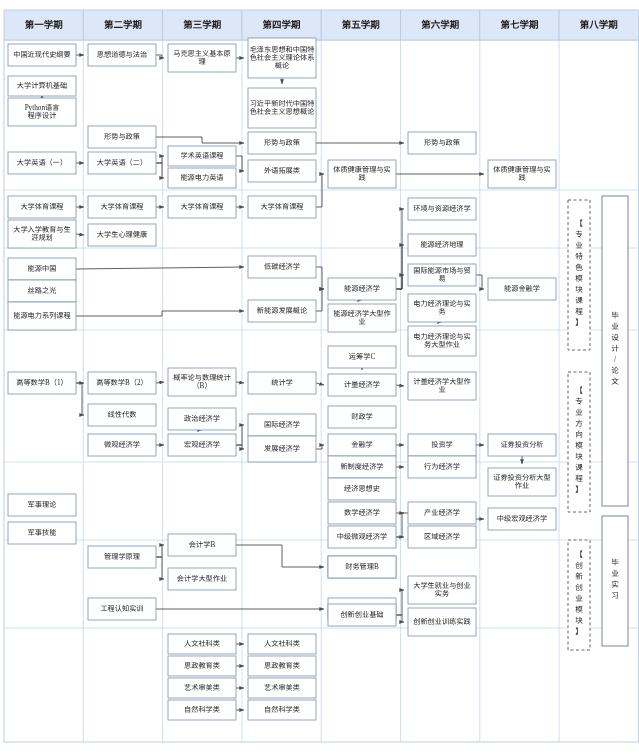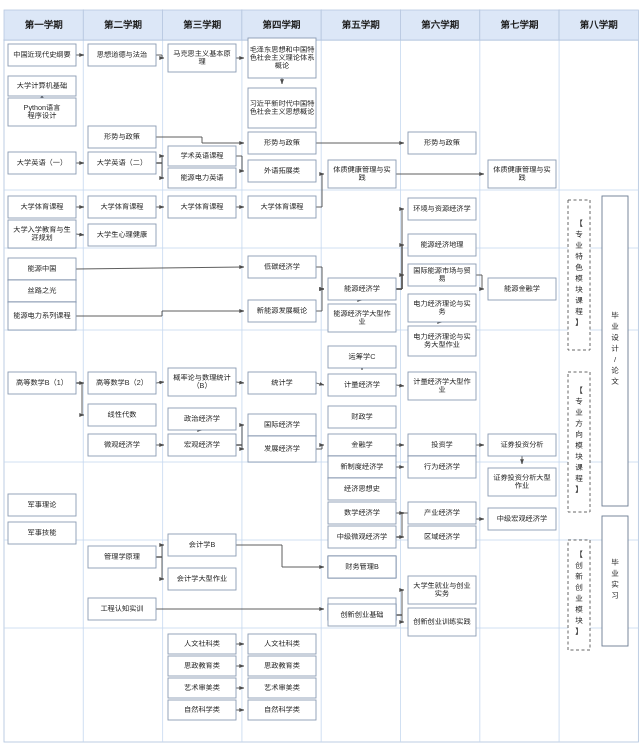--- a/index.html
+++ b/index.html
@@ -1,18 +1,18 @@
 <!DOCTYPE html>
 <html lang="zh-CN"><head>
 <meta charset="utf-8">
 <title>培养方案课程流程图</title>
 <style>
   html,body{margin:0;padding:0;background:#ffffff;}
   body{font-family:"Liberation Sans","DejaVu Sans",sans-serif;}
-  #chart{position:relative;width:639px;height:755px;background:#fff;overflow:hidden;}
+  #chart{position:relative;width:639px;height:755px;background:#fff;overflow:hidden;font-family:Liberation Serif, serif;}
   svg{display:block;}
   .hdr-cell{font-size:9.5px;fill:#1f1f1f;font-weight:bold;text-anchor:middle;dominant-baseline:middle;}
   .node-label{font-size:7.2px;fill:#1f1f1f;text-anchor:middle;dominant-baseline:middle;}
   .vlabel{font-size:7.6px;fill:#1f1f1f;text-anchor:middle;}
   .box{fill:#ffffff;stroke:#8a9bb3;stroke-width:0.9;}
   .box-dash{fill:#ffffff;stroke:#555555;stroke-width:0.9;stroke-dasharray:3 2.5;}
   .box-solid{fill:#ffffff;stroke:#6b7b91;stroke-width:0.9;}
   .hdr-box{fill:#dce7f7;stroke:#b7c8e0;stroke-width:0.8;}
   .gridline{stroke:#c5d8ef;stroke-width:0.8;}
   .colline{stroke:#c5d8ef;stroke-width:0.8;}

